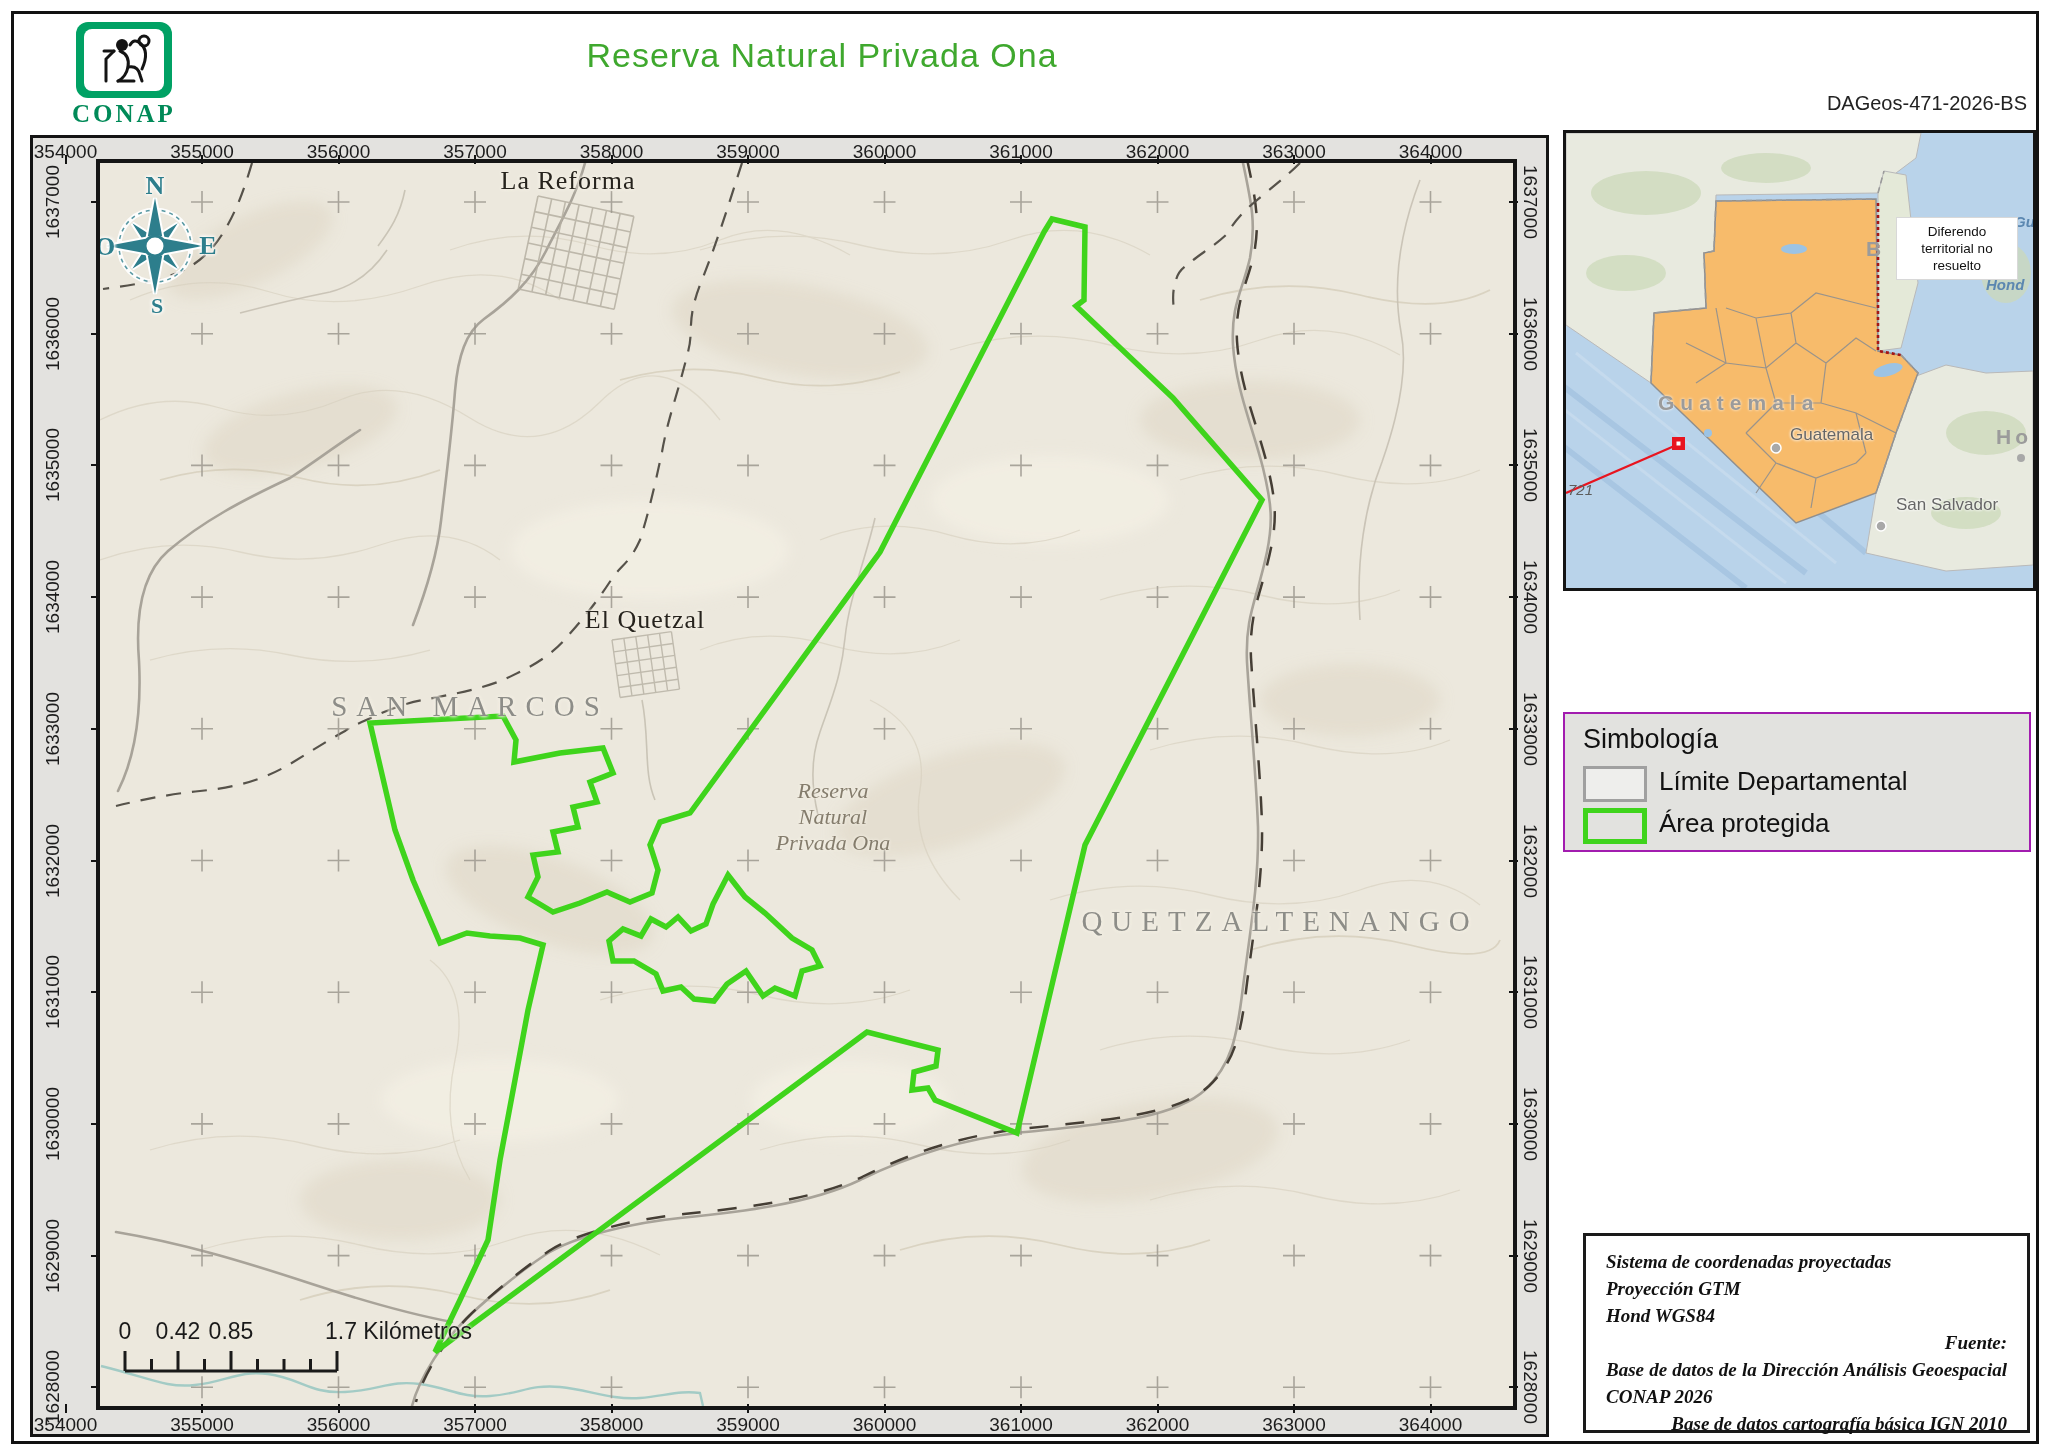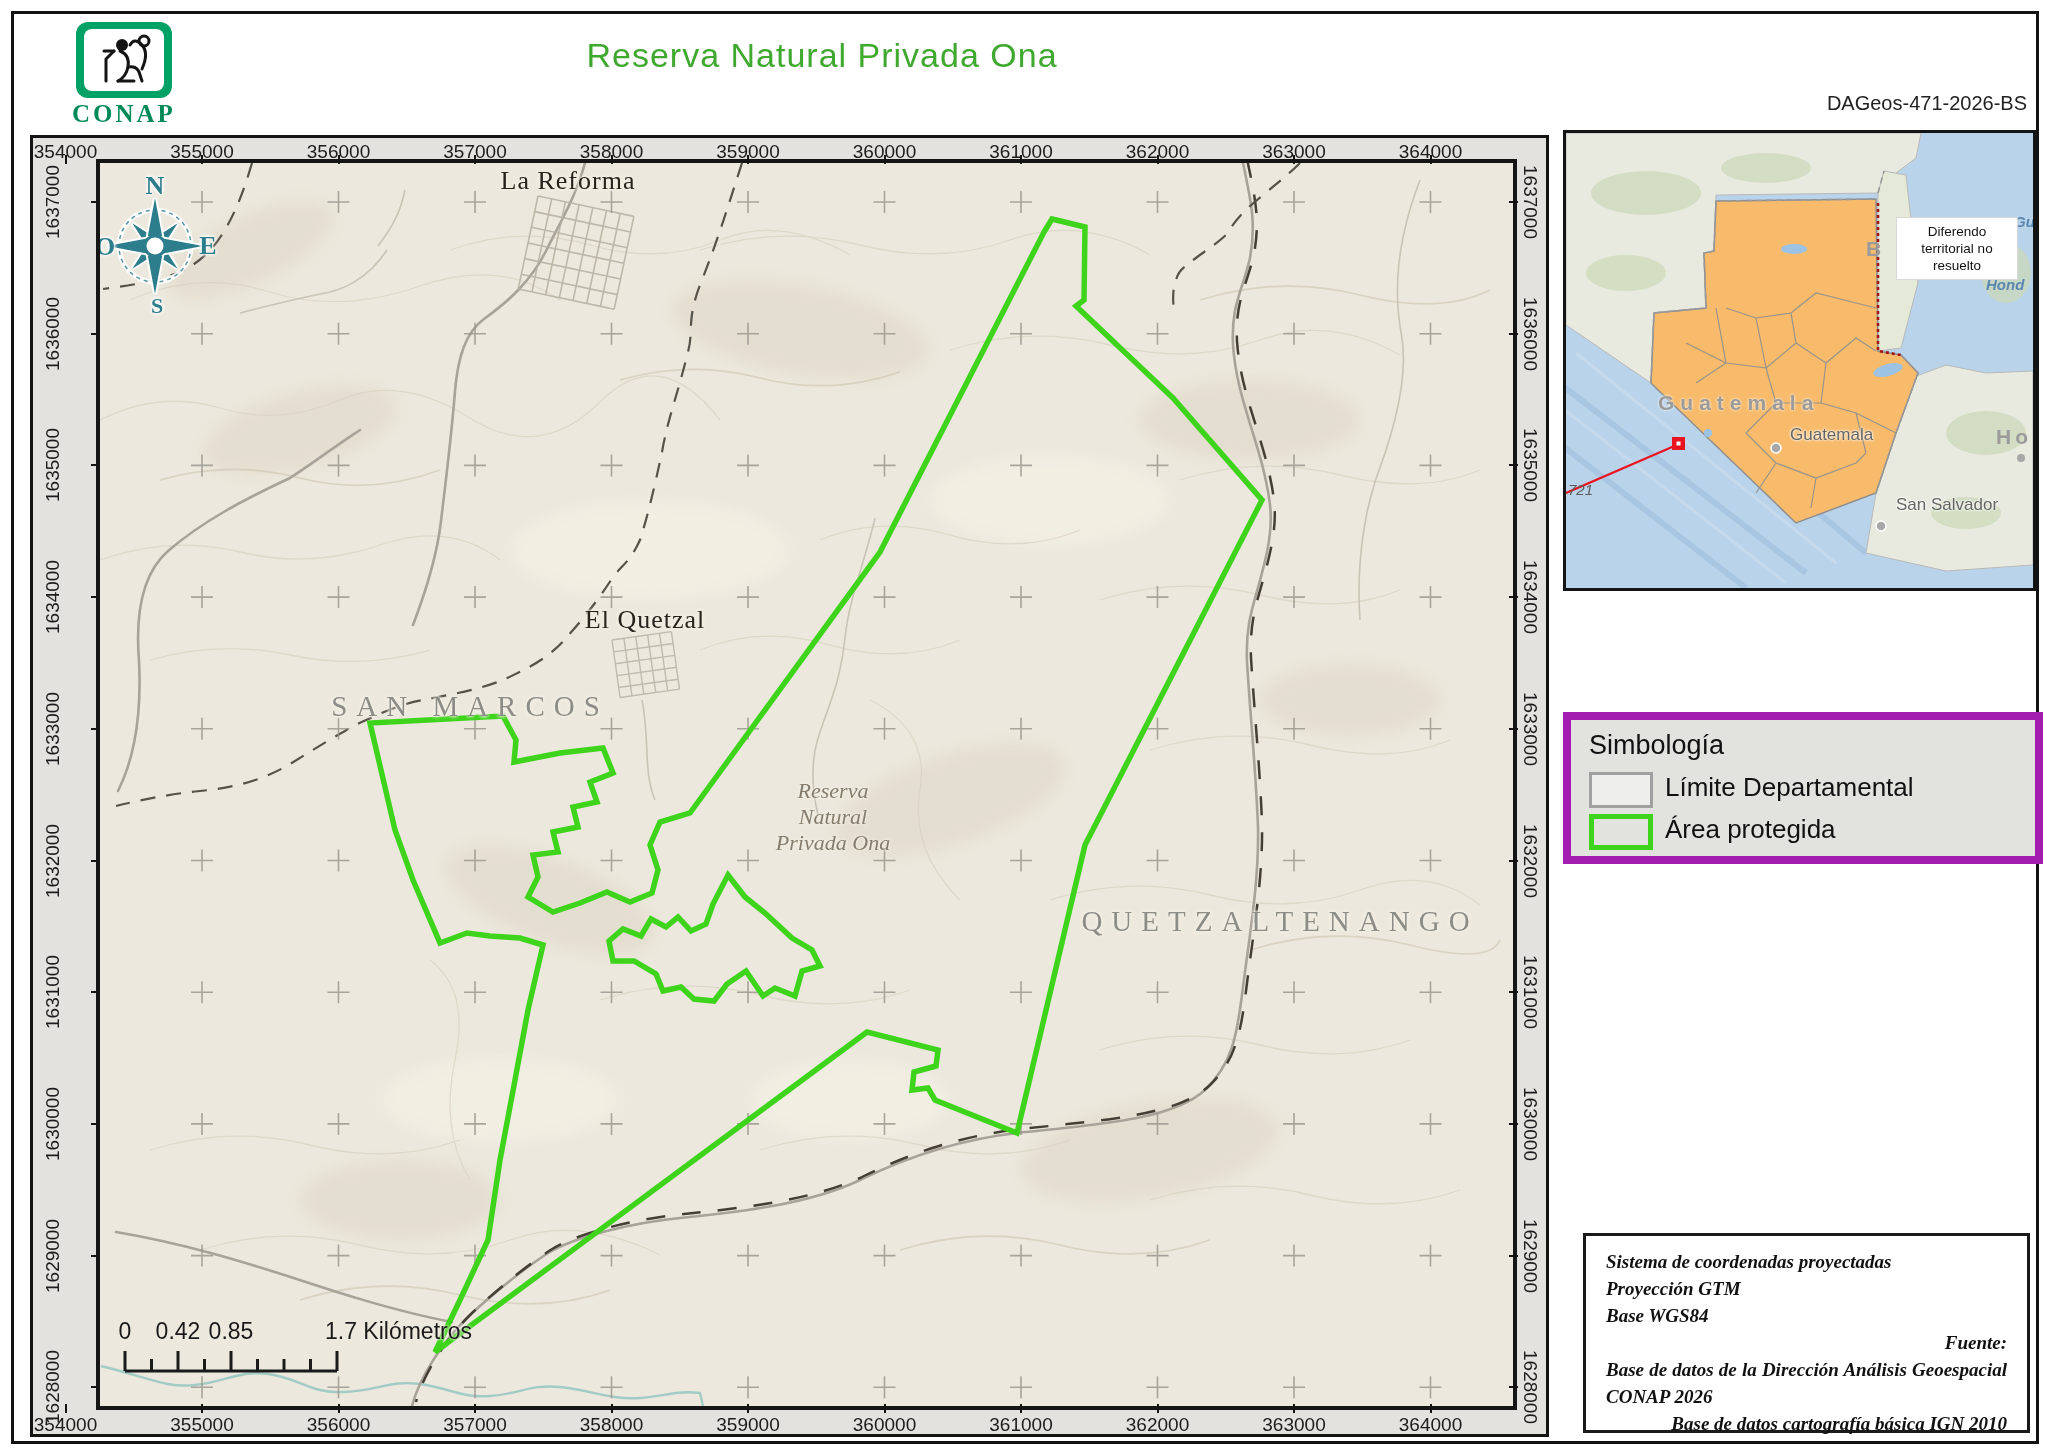--- a/index.html
+++ b/index.html
@@ -37,21 +37,21 @@
   .inset{position:absolute;left:1563px;top:130px;width:467px;height:455px;border:3px solid #141414;background:#b9d3ea;overflow:hidden;}
   .inset-label{position:absolute;white-space:nowrap;}
   .country-label{font-weight:bold;font-size:21px;letter-spacing:6px;color:#9b9b9b;text-shadow:0 0 3px #fff;}
   .city-label{font-size:17px;color:#666;text-shadow:0 0 3px #fff,0 0 3px #fff;}
   .abbrev-label{font-weight:bold;font-size:21px;letter-spacing:4px;color:#9b9b9b;}
   .water-label{font-style:italic;font-weight:bold;font-size:15px;color:#5b87b0;}
   .depth-label{font-style:italic;font-size:15px;color:#5d5d5d;}
   .note-box{position:absolute;left:330px;top:84px;width:116px;background:#ffffff;border:1px solid #d8d8d8;padding:5px 2px;text-align:center;font-size:13.5px;line-height:17px;color:#111;}
 
   
-  .legend{position:absolute;left:1563px;top:712px;width:464px;height:136px;background:#e2e2df;border:8px solid #a21caf;}
+  .legend{position:absolute;left:1563px;top:712px;width:464px;height:136px;background:#e2e2df;border:2px solid #a21caf;}
   .legend-title{position:absolute;left:18px;top:10px;font-size:27px;color:#111;}
   .legend-row{position:absolute;left:18px;height:34px;}
   .legend-swatch{position:absolute;left:0;top:0;width:58px;height:30px;}
   .swatch-gray{border:3px solid #a0a0a0;background:#eeeeec;}
   .swatch-green{border:5px solid #3fd41c;background:#e2e2df;}
   .legend-label{position:absolute;left:76px;top:0px;font-size:26px;color:#111;white-space:nowrap;}
 
   
   .credits{position:absolute;left:1583px;top:1233px;width:447px;height:200px;background:#fff;border:3px solid #1a1a1a;box-sizing:border-box;font-family:"Liberation Serif",serif;font-style:italic;font-weight:bold;font-size:19px;line-height:27px;color:#111;padding:12px 20px;}
   .credits .c-center{text-align:left;margin:0;}
@@ -397,18 +397,18 @@
     </div>
     <div class="legend-row" style="top:94px;">
       <div class="legend-swatch swatch-green" style="width:54px;height:26px;"></div>
       <div class="legend-label">Área protegida</div>
     </div>
   </div>
 
   <div class="credits">
     <p class="c-center">Sistema de coordenadas proyectadas</p>
     <p class="c-center">Proyección GTM</p>
-    <p class="c-center">Base WGS84</p>
+    <p class="c-center">Hond WGS84</p>
     <p class="c-left">Fuente:</p>
     <p class="c-just">Base de datos de la Dirección Análisis Geoespacial CONAP 2026</p>
     <p class="c-left">Base de datos cartografía básica IGN 2010</p>
   </div>
 </div>
 
 </body></html>

